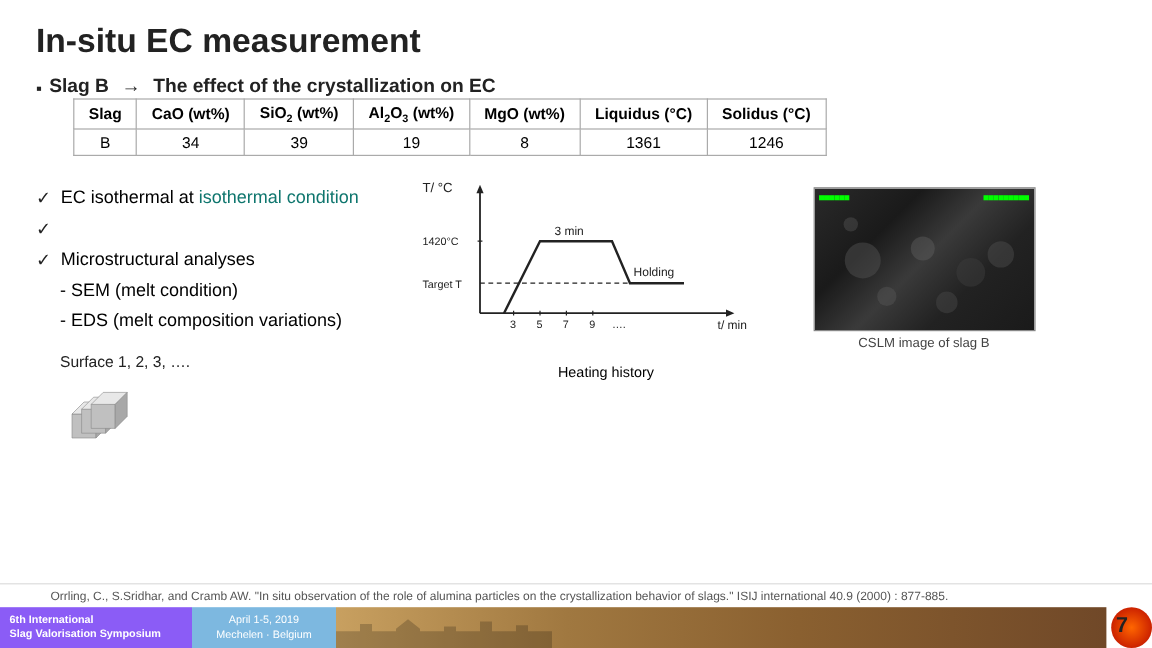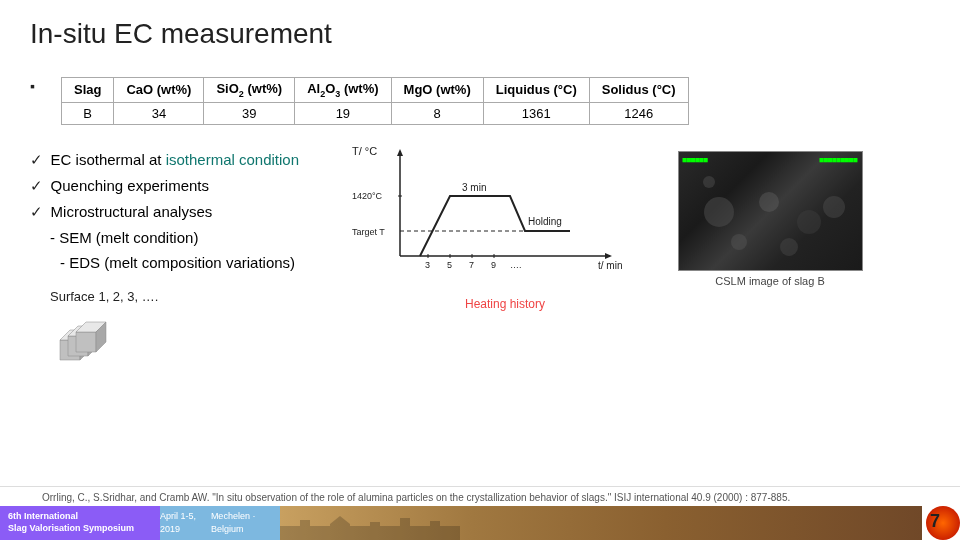--- a/index.html
+++ b/index.html
@@ -11,23 +11,23 @@
       overflow: hidden;
       position: relative;
     }
 
     .main-content {
       padding: 18px 30px 0 30px;
     }
 
     .page-title {
       font-size: 28px;
-      font-weight: normal;
-      color: #222;
-      margin-bottom: 27px;
+      font-weight: bold;
+      color: #222;
+      margin-bottom: 14px;
     }
 
     .bullet-section {
       display: flex;
       align-items: flex-start;
       margin-bottom: 10px;
     }
 
     .bullet-icon {
       color: #222;
@@ -144,21 +144,21 @@
 
     .cslm-label {
       font-size: 11px;
       color: #444;
       margin-top: 4px;
       text-align: center;
     }
 
     .heating-label {
       font-size: 12px;
-      color: #ef4444;
+      color: #000000;
       text-align: center;
       margin-top: 2px;
     }
 
     
     .surface-area {
       margin-left: 20px;
       margin-top: 18px;
       display: flex;
       flex-direction: column;
@@ -214,21 +214,21 @@
       font-size: 9px;
       font-weight: bold;
       line-height: 1.3;
     }
 
     .logo-date {
       background: #7db8e0;
       height: 34px;
       width: 120px;
       display: flex;
-      flex-direction: row;
+      flex-direction: column;
       align-items: center;
       justify-content: center;
       font-size: 9px;
       color: #fff;
       line-height: 1.4;
     }
 
     .bottom-center-img {
       flex: 1;
       height: 34px;
@@ -261,20 +261,25 @@
 </head>
 <body>
 
 <div class="main-content">
 
   <div class="page-title">In-situ EC measurement</div>
 
   <div class="bullet-section">
     <span class="bullet-icon">▪</span>
     <div>
+      <span class="slag-b-line">
+        <strong>Slag B</strong>
+        <span class="arrow">→</span>
+        <span>The effect of the crystallization on EC</span>
+      </span>
 
       
       <table class="slag-table">
         <thead>
           <tr>
             <th>Slag</th>
             <th>CaO (wt%)</th>
             <th>SiO<sub>2</sub> (wt%)</th>
             <th>Al<sub>2</sub>O<sub>3</sub> (wt%)</th>
             <th>MgO (wt%)</th>
@@ -302,33 +307,32 @@
 
       <div class="check-item">
         <span class="check-mark">✓</span>
         <span>
           <span>EC isothermal at </span><span class="isothermal">isothermal condition</span>
         </span>
       </div>
 
       <div class="check-item">
         <span class="check-mark">✓</span>
-        <span>Quenching experiments</span>
       </div>
 
       <div class="check-item">
         <span class="check-mark">✓</span>
         <span>Microstructural analyses</span>
       </div>
 
       <div class="check-item" style="margin-left:20px;">
         <span>- SEM (melt condition)</span>
       </div>
 
-      <div class="check-item" style="margin-left:30px;text-align:right;">
+      <div class="check-item" style="margin-left:20px;text-align:right;">
         <span>- EDS (melt composition variations)</span>
       </div>
 
       <div class="surface-area">
         <div class="surface-label">Surface 1, 2, 3, ….</div>
 
         <svg width="80" height="70">
 
           <g transform="translate(10,10)">
 

